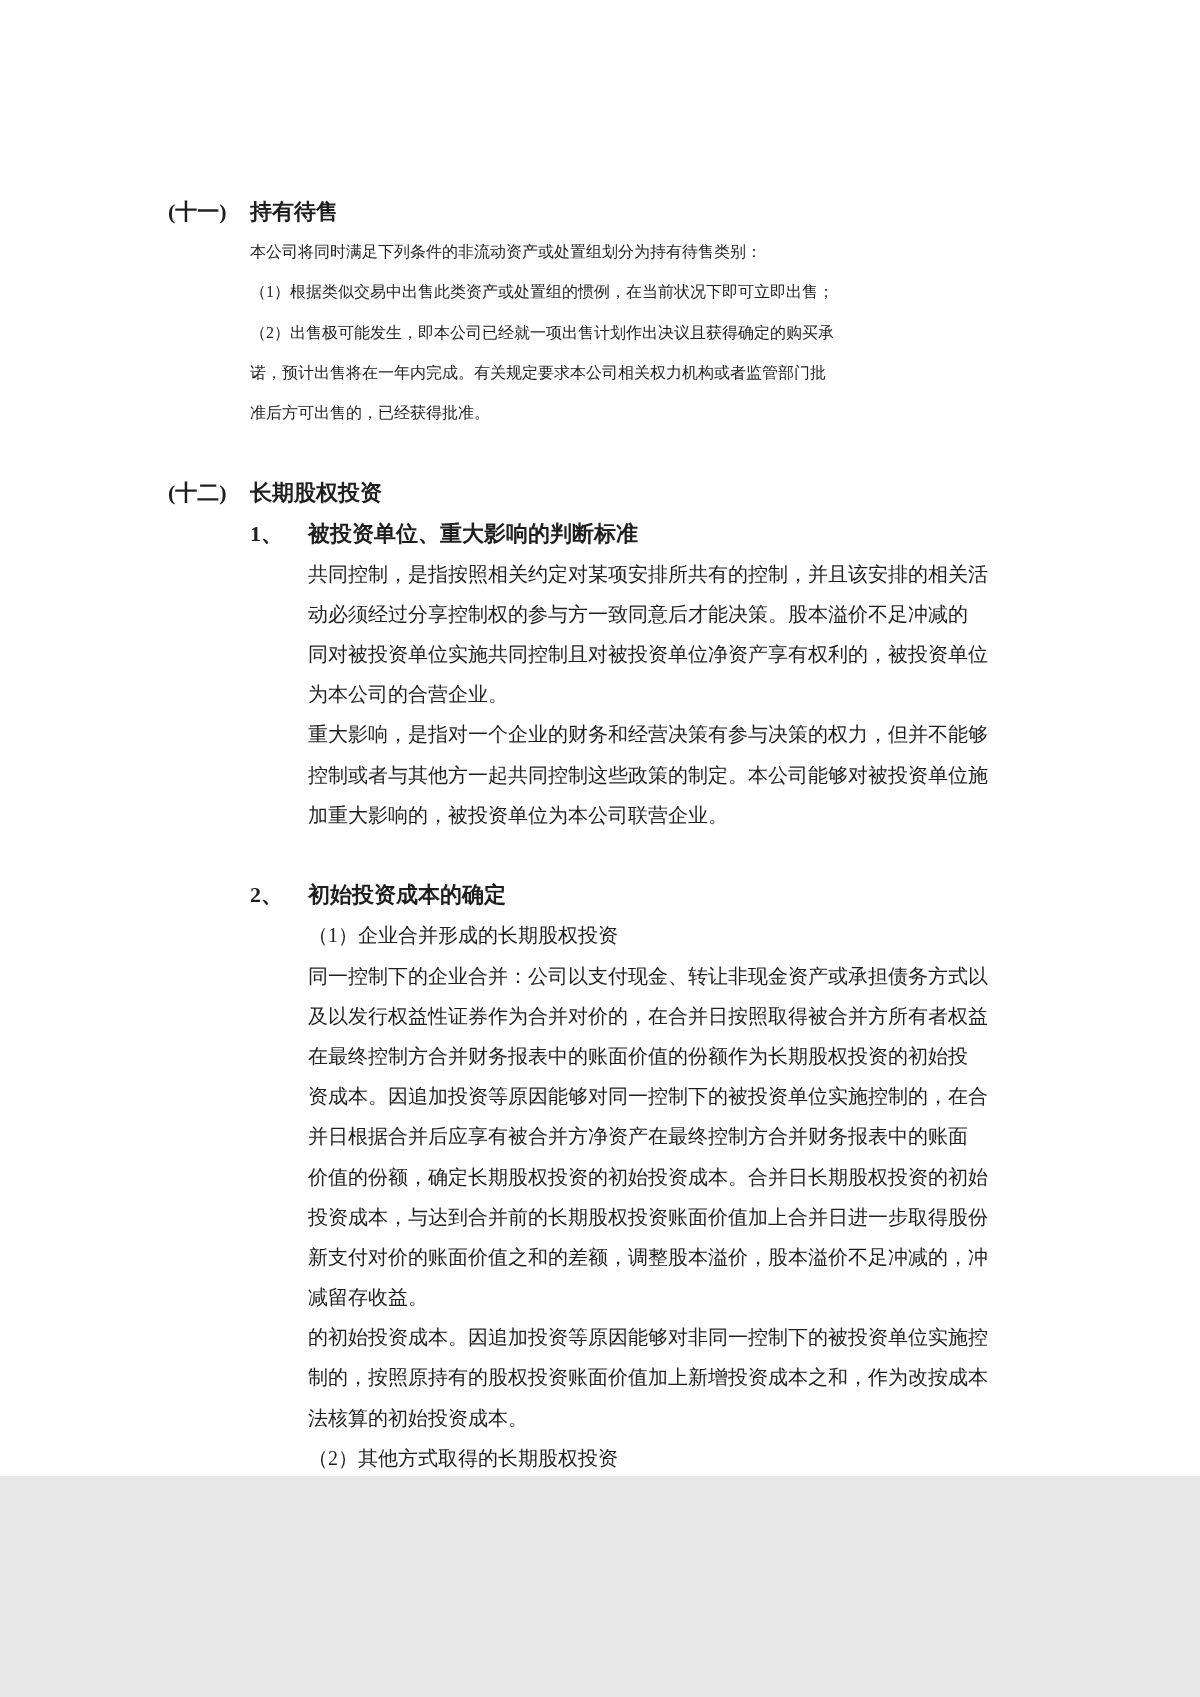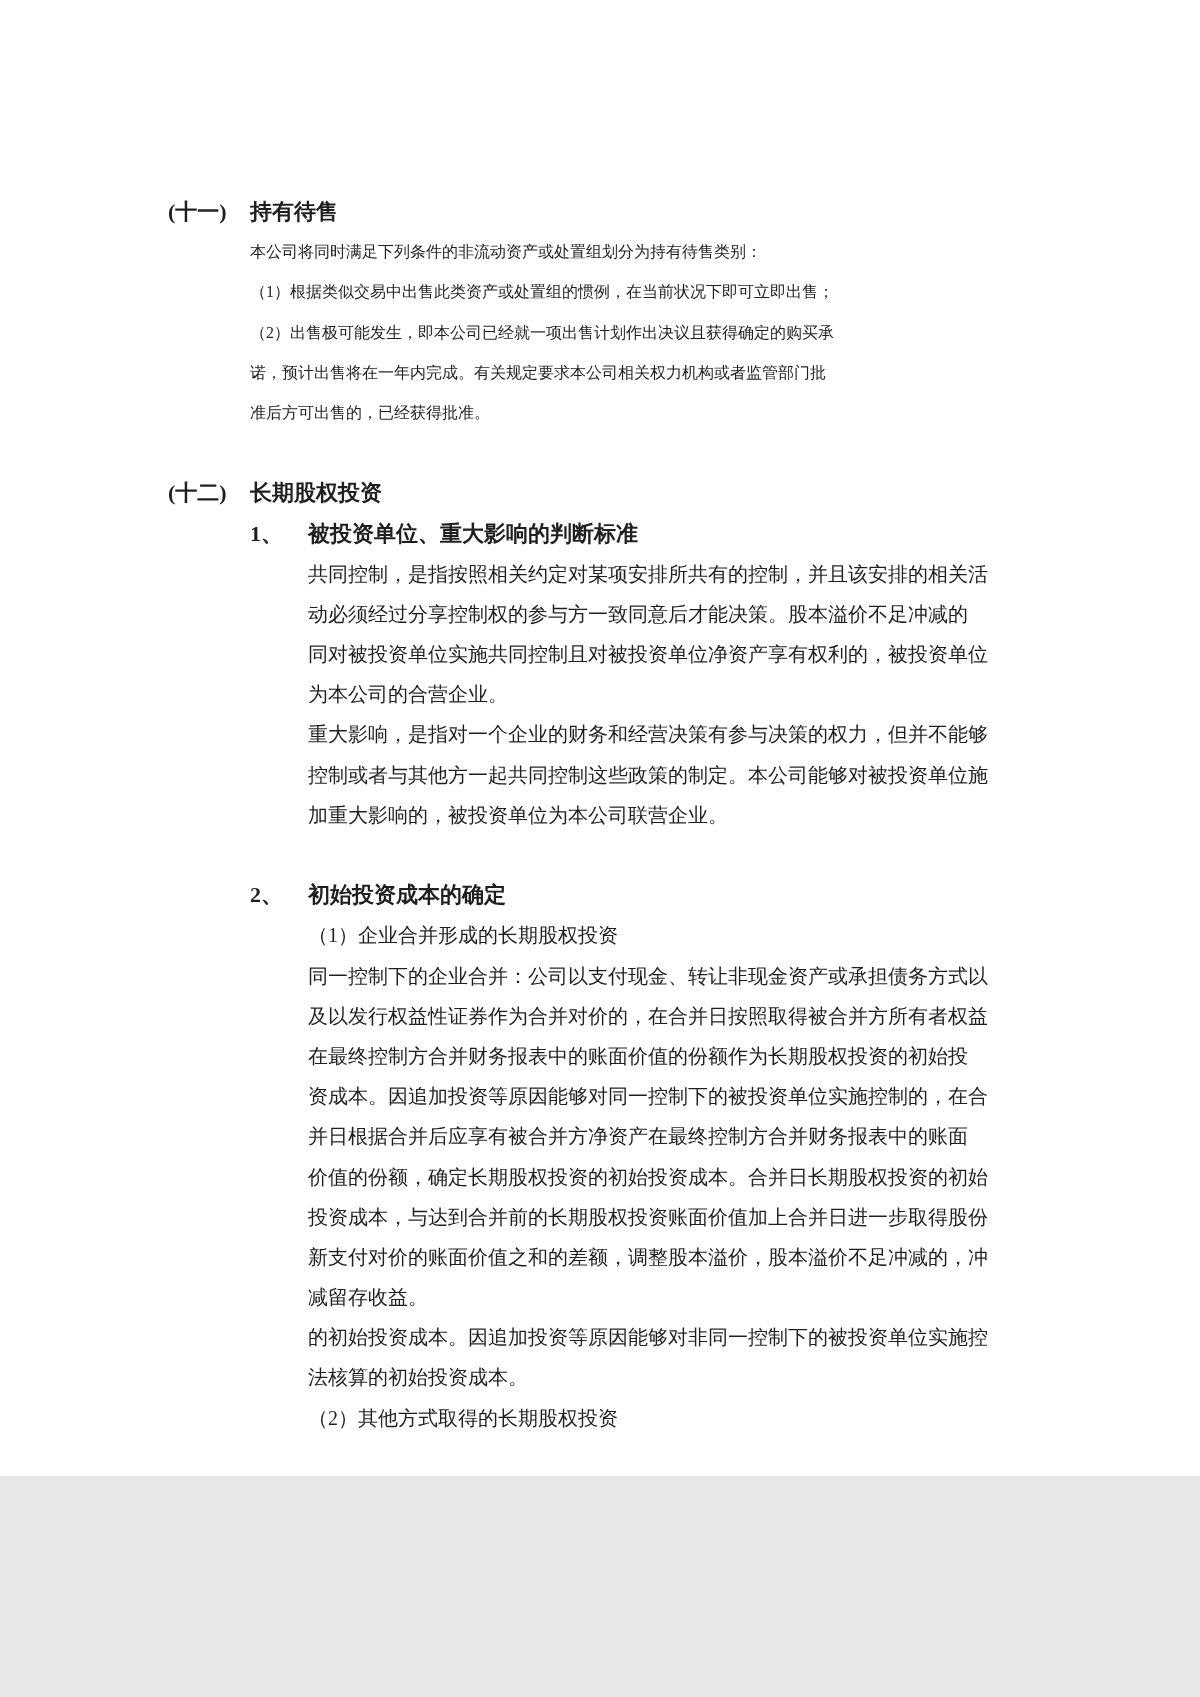--- a/index.html
+++ b/index.html
@@ -114,19 +114,20 @@
     <div class="row lvl2">同一控制下的企业合并：公司以支付现金、转让非现金资产或承担债务方式以</div>
     <div class="row lvl2">及以发行权益性证券作为合并对价的，在合并日按照取得被合并方所有者权益</div>
     <div class="row lvl2">在最终控制方合并财务报表中的账面价值的份额作为长期股权投资的初始投</div>
     <div class="row lvl2">资成本。因追加投资等原因能够对同一控制下的被投资单位实施控制的，在合</div>
     <div class="row lvl2">并日根据合并后应享有被合并方净资产在最终控制方合并财务报表中的账面</div>
     <div class="row lvl2">价值的份额，确定长期股权投资的初始投资成本。合并日长期股权投资的初始</div>
     <div class="row lvl2">投资成本，与达到合并前的长期股权投资账面价值加上合并日进一步取得股份</div>
     <div class="row lvl2">新支付对价的账面价值之和的差额，调整股本溢价，股本溢价不足冲减的，冲</div>
     <div class="row lvl2">减留存收益。</div>
     <div class="row lvl2">的初始投资成本。因追加投资等原因能够对非同一控制下的被投资单位实施控</div>
+    <div class="row lvl2">制的，按照原持有的股权投资账面价值加上新增投资成本之和，作为改按成本</div>
     <div class="row lvl2">法核算的初始投资成本。</div>
     <div class="row lvl2">（2）其他方式取得的长期股权投资</div>
 
   </div>
 
   <div class="footer">财务报表附注 第106页</div>
 </div>
 
 </body></html>

